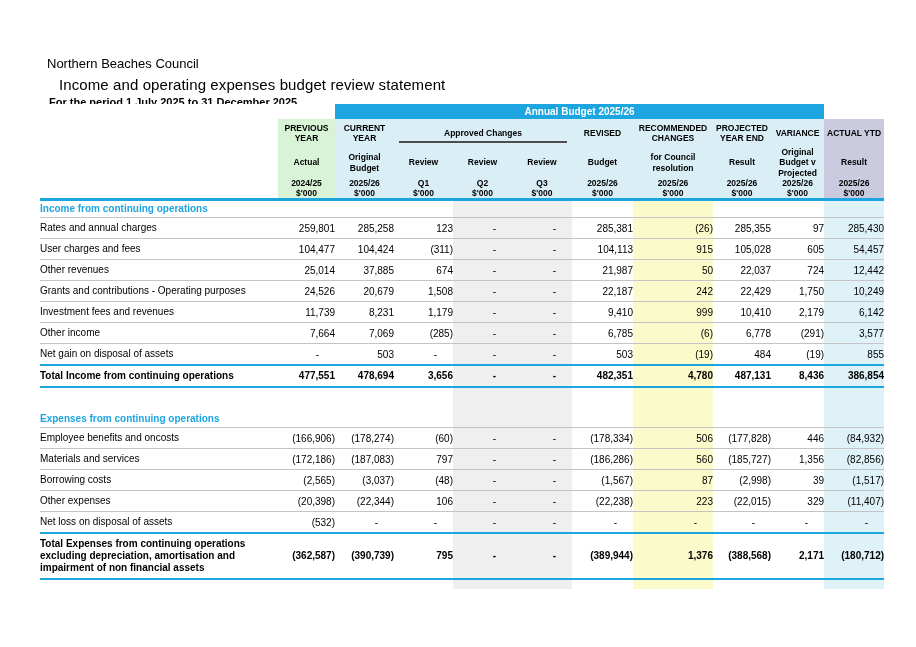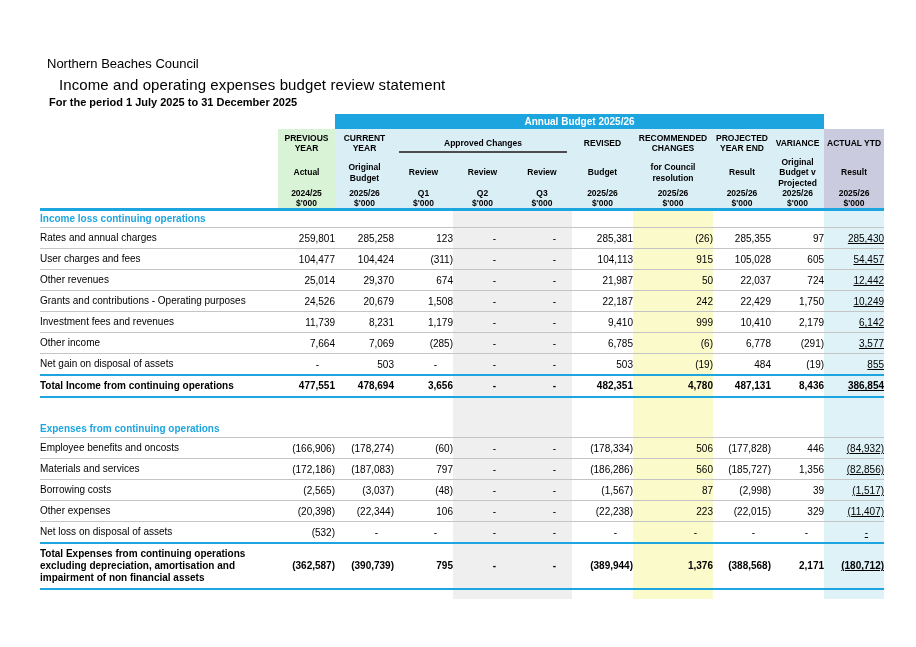--- a/index.html
+++ b/index.html
@@ -20,21 +20,21 @@
     -webkit-font-smoothing:antialiased;
   }
   .page{position:relative;width:916px;height:647px;overflow:hidden;background:#fff;}
 
   .doc-header{position:absolute;left:47px;top:56px;}
   .org-name{font-size:13px;font-weight:400;margin:0 0 5px 0;}
   .doc-title{font-size:15px;font-weight:400;margin:0 0 3px 12px;letter-spacing:0.1px;}
   .doc-period{font-size:11px;font-weight:700;margin:2px;}
 
   table.budget{
-    position:absolute;left:40px;top:114px;width:844px;
+    position:absolute;left:40px;top:104px;width:844px;
     border-collapse:collapse;table-layout:fixed;
   }
   table.budget td{padding:0;vertical-align:middle;}
 
   
   .banner{
     background:var(--accent);color:#fff;font-weight:700;font-size:10px;
     text-align:center;height:15px;line-height:15px;
   }
   .wh{background:#fff;}
@@ -53,21 +53,21 @@
     border-bottom:2px solid #4d4d4d;
   }
 
   
   tbody td{font-size:10px;}
   .lbl{text-align:left;padding:2px 2px 2px 5px;line-height:1.2;}
   .num{text-align:right;padding-right:5px;white-space:nowrap;}
   .num.dash{padding-right:16px;}
   .bg-gray{background:var(--bg-gray);}
   .bg-yellow{background:var(--bg-yellow);}
-  .bg-cyan{background:var(--bg-cyan);text-decoration:underline;}
+  .bg-cyan{background:var(--bg-cyan);}
 
   tr.r-section td{border-bottom:1px solid var(--row-line);height:18px;}
   tr.r-section .lbl{color:var(--accent);font-weight:700;}
   tr.r-data td{border-bottom:1px solid var(--row-line);height:21px;}
   tr.r-total td{
     border-top:2px solid var(--accent);border-bottom:2px solid var(--accent);
     font-weight:700;height:21px;
   }
   tr.r-total .lbl{padding-top:4px;padding-bottom:4px;}
   tr.r-spacer td{height:23px;border:none;}
@@ -167,21 +167,21 @@
             <div>$'000</div>
           </td>
         <td class="hd lav">
             <div>2025/26</div>
             <div>$'000</div>
           </td>
       </tr>
     </thead>
     <tbody>
         <tr class="r-section">
-          <td class="lbl">Income loss continuing operations</td>
+          <td class="lbl">Income from continuing operations</td>
           <td class="num "></td>
           <td class="num "></td>
           <td class="num "></td>
           <td class="num bg-gray"></td>
           <td class="num bg-gray"></td>
           <td class="num "></td>
           <td class="num bg-yellow"></td>
           <td class="num "></td>
           <td class="num "></td>
           <td class="num bg-cyan"></td>
@@ -208,21 +208,21 @@
           <td class="num bg-gray dash">-</td>
           <td class="num ">104,113</td>
           <td class="num bg-yellow">915</td>
           <td class="num ">105,028</td>
           <td class="num ">605</td>
           <td class="num bg-cyan">54,457</td>
         </tr>
         <tr class="r-data">
           <td class="lbl">Other revenues</td>
           <td class="num ">25,014</td>
-          <td class="num ">29,370</td>
+          <td class="num ">37,885</td>
           <td class="num ">674</td>
           <td class="num bg-gray dash">-</td>
           <td class="num bg-gray dash">-</td>
           <td class="num ">21,987</td>
           <td class="num bg-yellow">50</td>
           <td class="num ">22,037</td>
           <td class="num ">724</td>
           <td class="num bg-cyan">12,442</td>
         </tr>
         <tr class="r-data">

